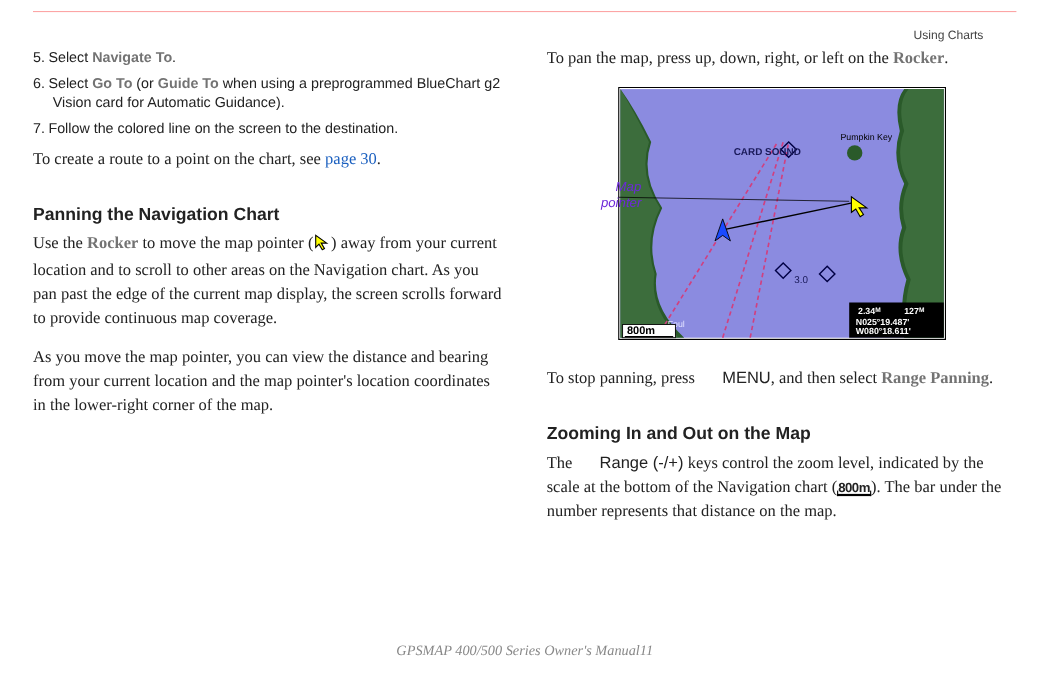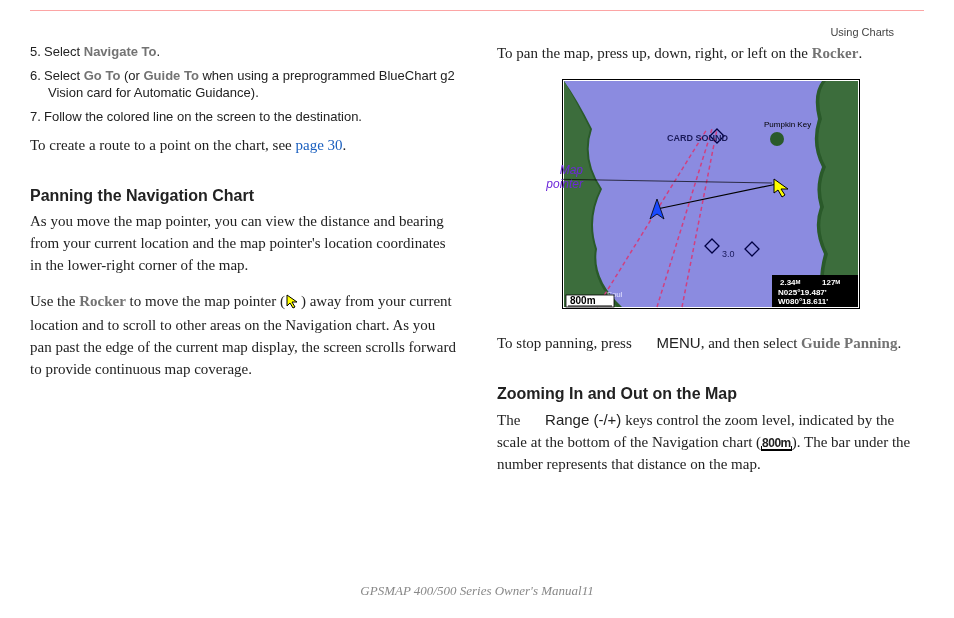--- a/index.html
+++ b/index.html
@@ -143,27 +143,27 @@
           <span class="num">7.</span><span>Follow the colored line on the screen to the destination.</span>
         </li>
       </ol>
 
       <p class="body">
         <span>To create a route to a point on the chart, see </span><span class="link">page 30</span><span>.</span>
       </p>
 
       <h3 class="sec">Panning the Navigation Chart</h3>
 
-      <p class="body">As you move the map pointer, you can view the distance and bearing from your current location and the map pointer's location coordinates in the lower-right corner of the map.</p>
-
       <p class="body">
         <span>Use the </span><span class="link-b">Rocker</span><span> to move the map pointer (</span><span class="cursor-icon"><svg width="16" height="16" viewBox="0 0 16 16">
               <polygon points="2,2 2,13 5,10 8,15 10,14 7,9 12,9" fill="#ffff00" stroke="#000" stroke-width="1"></polygon>
             </svg></span><span>) away from your current location and to scroll to other areas on the Navigation chart. As you pan past the edge of the current map display, the screen scrolls forward to provide continuous map coverage.</span>
       </p>
+
+      <p class="body">As you move the map pointer, you can view the distance and bearing from your current location and the map pointer's location coordinates in the lower-right corner of the map.</p>
     </div>
 
     <div class="col">
       <p class="body">
         <span>To pan the map, press up, down, right, or left on the </span><span class="link-b">Rocker</span><span>.</span>
       </p>
 
       <div class="fig-wrap">
         <div class="fig-label">Map pointer</div>
         <svg class="map-svg" width="298" height="230" viewBox="0 0 298 230">
@@ -215,21 +215,21 @@
             <tspan>127</tspan><tspan font-size="6" dy="-1">M</tspan>
           </text>
           <text x="216" y="216" font-family="Arial" font-size="8" font-weight="bold" fill="#fff">N025°19.487'</text>
           <text x="216" y="225" font-family="Arial" font-size="8" font-weight="bold" fill="#fff">W080°18.611'</text>
 
           <line x1="-18" y1="100" x2="210" y2="104" stroke="#000" stroke-width="0.7"></line>
         </svg>
       </div>
 
       <p class="body">
-        <span>To stop panning, press </span><span class="sans-bold-body">MENU</span><span>, and then select </span><span class="link-b">Guide Panning</span><span>.</span>
+        <span>To stop panning, press </span><span class="sans-bold-body">MENU</span><span>, and then select </span><span class="link-b">Range Panning</span><span>.</span>
       </p>
 
       <h3 class="sec">Zooming In and Out on the Map</h3>
 
       <p class="body">
         <span>The </span><span class="sans-bold-body">Range (-/+)</span><span> keys control the zoom level, indicated by the scale at the bottom of the Navigation chart (</span><span class="scale-inline">800m</span><span>). The bar under the number represents that distance on the map.</span>
       </p>
     </div>
   </div>
 </div>

